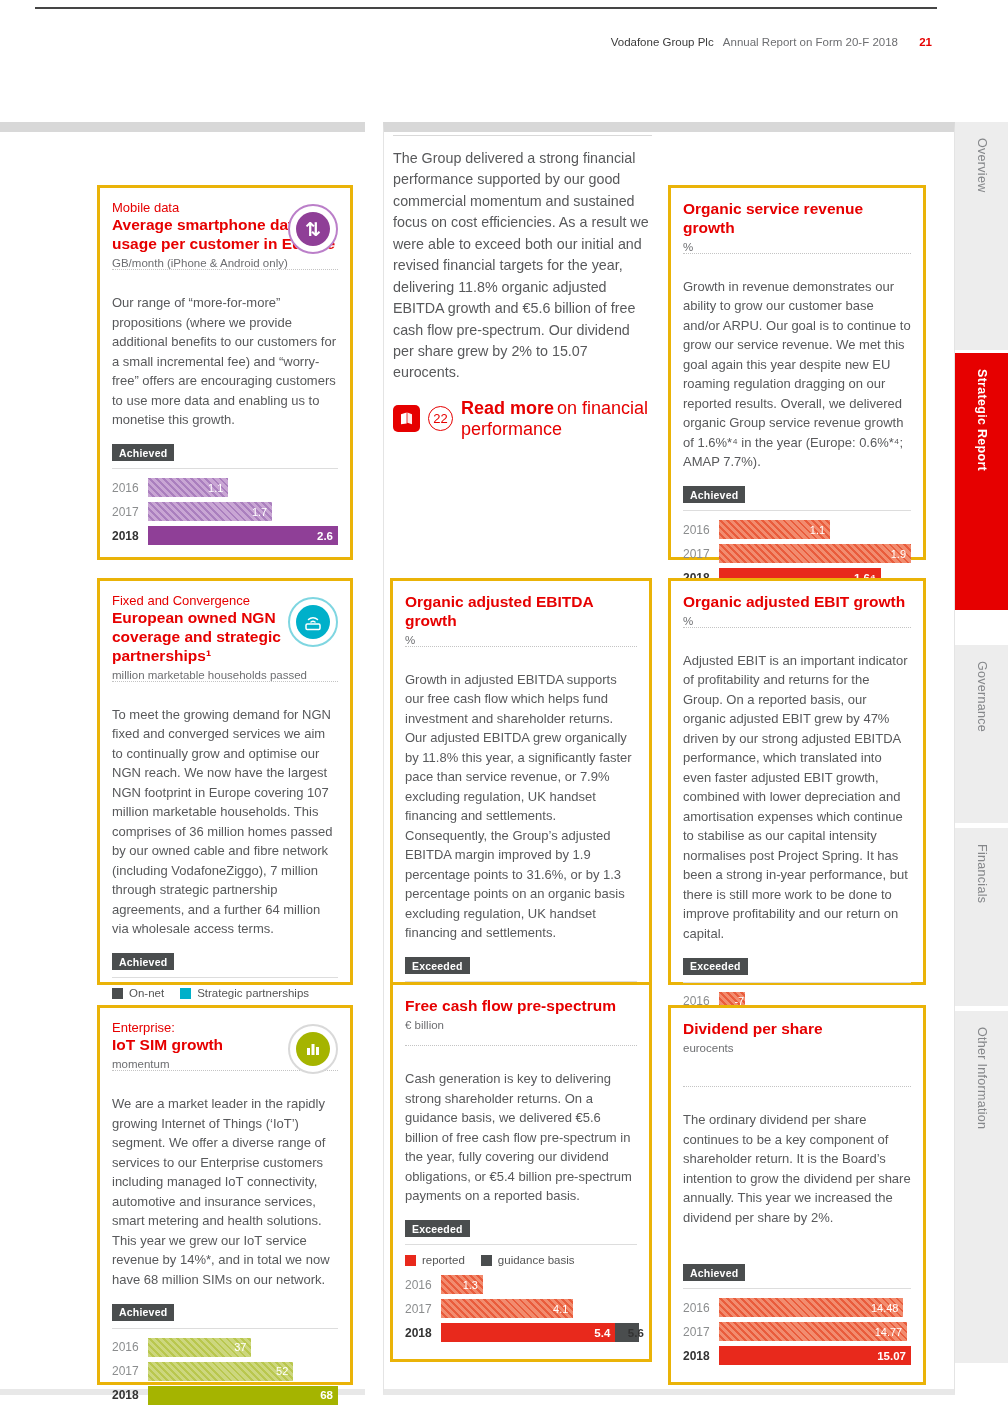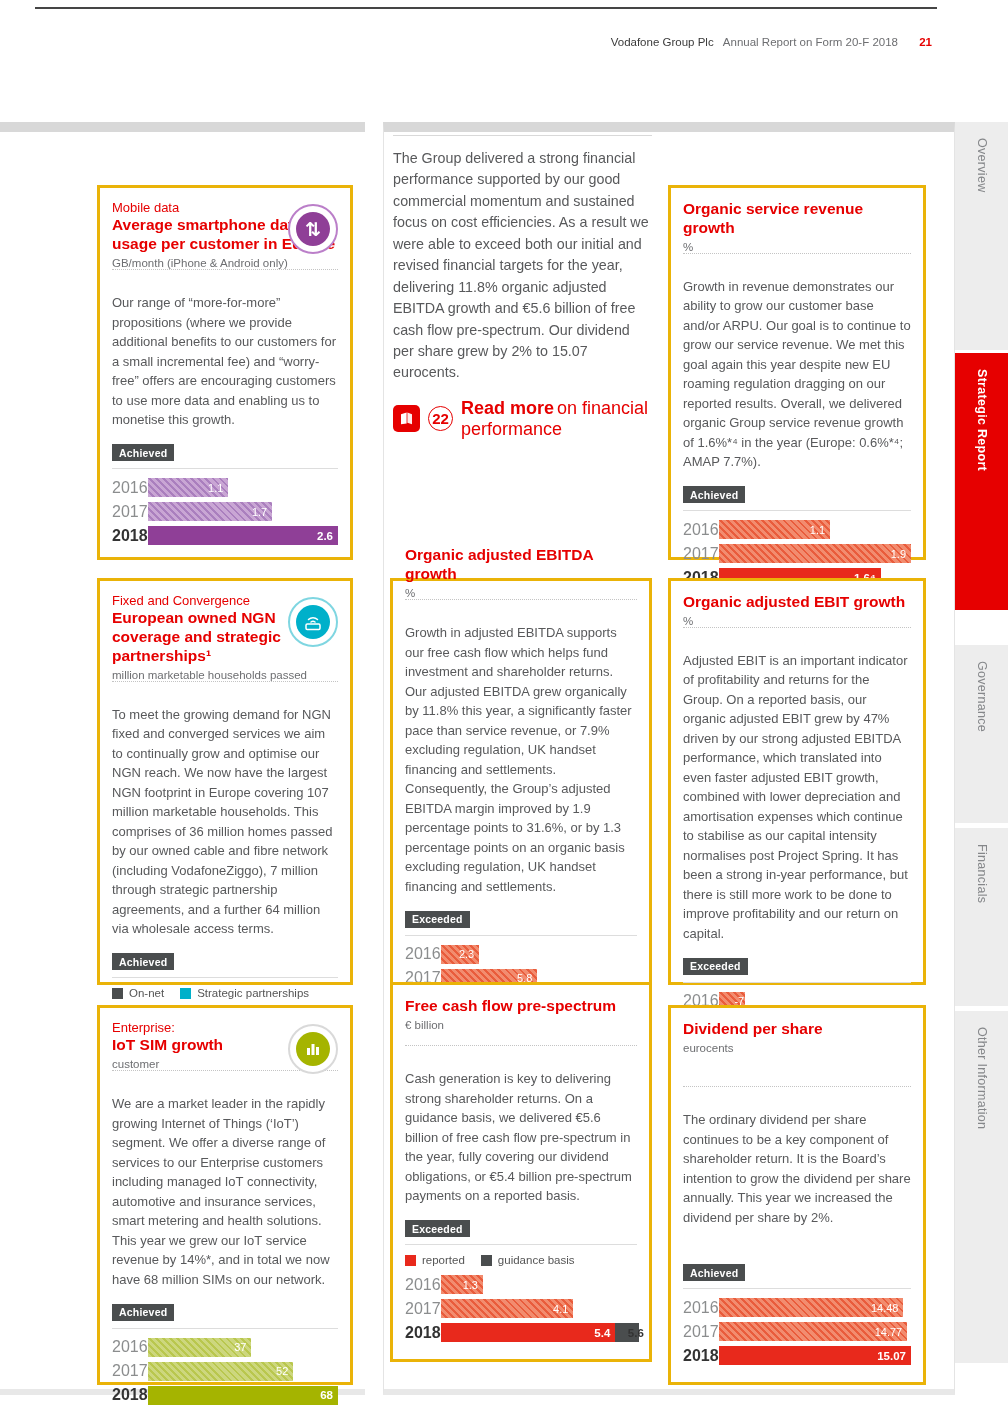--- a/index.html
+++ b/index.html
@@ -29,30 +29,30 @@
   .t0{top:122px;height:228px;} .t1{top:353px;height:257px;} .t2{top:645px;height:178px;}
   .t3{top:828px;height:178px;} .t4{top:1011px;height:352px;}
 
   
   .fp{left:393px;top:135px;width:259px;}
   .fp-title{color:#e60000;font-size:23px;font-weight:bold;margin:0 0 10px;}
   .fp-rule{border:none;border-top:1px solid #d9d9d9;margin:0 0 12px;}
   .fp-intro{font-size:14.3px;line-height:1.5;color:#58595b;margin:0;}
   .read-more{margin-top:14px;display:flex;align-items:center;gap:8px;}
   .rm-doc{width:27px;height:27px;background:#e60000;border-radius:5px;display:inline-flex;align-items:center;justify-content:center;flex:none;}
-  .rm-circle{width:23px;height:23px;border:1.5px solid #e60000;border-radius:50%;display:inline-flex;align-items:center;justify-content:center;color:#e60000;font-size:15px;font-weight:bold;flex:none;}
+  .rm-circle{width:23px;height:23px;border:1.5px solid #e60000;border-radius:50%;display:inline-flex;align-items:center;justify-content:center;color:#e60000;font-size:13px;font-weight:normal;flex:none;}
   .rm-text{font-size:18px;color:#e60000;}
   .rm-text b{margin-right:3px;}
 
   
   .card{position:absolute;background:#fff;border:3px solid #eab308;padding:12px;box-sizing:border-box;display:flex;flex-direction:column;}
   .pos-l1{left:97px;top:185px;width:256px;height:375px;}
   .pos-l2{left:97px;top:578px;width:256px;height:407px;}
   .pos-l3{left:97px;top:1005px;width:256px;height:380px;}
-  .pos-m2{left:390px;top:578px;width:262px;height:407px;justify-content:center;}
+  .pos-m2{left:390px;top:578px;width:262px;height:407px;}
   .pos-m3{left:390px;top:982px;width:262px;height:380px;}
   .pos-r1{left:668px;top:185px;width:258px;height:375px;}
   .pos-r2{left:668px;top:578px;width:258px;height:407px;}
   .pos-r3{left:668px;top:1005px;width:258px;height:380px;}
   .hr1 .card-head{height:70px;} .hr2 .card-head{height:92px;} .hr3 .card-head{height:66px;}
   .card-head{overflow:visible;}
   .card-cat{color:#e60000;font-size:13px;line-height:1.25;}
   .card-title{color:#e60000;font-size:15.5px;font-weight:bold;line-height:1.22;}
   .card-unit{color:#6d6e71;font-size:11.5px;margin-top:3px;}
   .kpi-icon{position:absolute;top:16px;right:12px;width:46px;height:46px;border:2px solid;border-radius:50%;display:flex;align-items:center;justify-content:center;background:#fff;}
@@ -60,21 +60,21 @@
   .kpi-disc .glyph{font-size:19px;font-weight:bold;line-height:1;}
   .card-sep{border:none;border-top:1px dotted #c4c4c4;margin:0 0 10px;}
   .card-body{font-size:13px;line-height:1.5;color:#58595b;}
   .chart{margin-top:auto;}
   .badge{display:inline-block;background:#4a4d4e;color:#fff;font-size:10.5px;font-weight:bold;padding:2.5px 7px;letter-spacing:.2px;}
   .chart-line{border:none;border-top:1px solid #ddd;margin:7px 0 9px;}
   .legend{display:flex;gap:16px;font-size:11.5px;color:#555;margin-bottom:9px;align-items:center;}
   .legend-item{display:inline-flex;align-items:center;}
   .legend-swatch{width:11px;height:11px;margin-right:6px;display:inline-block;}
   .bar-row{display:flex;align-items:center;margin-bottom:5px;height:19px;}
-  .bar-year{width:36px;font-size:16px;color:#8b8d8e;flex:none;}
+  .bar-year{width:36px;font-size:12px;color:#8b8d8e;flex:none;}
   .bar-row.final .bar-year{color:#333;font-weight:bold;}
   .bar-track{flex:1;position:relative;height:19px;}
   .seg{position:absolute;top:0;height:100%;display:flex;align-items:center;justify-content:flex-end;padding-right:5px;box-sizing:border-box;color:#fff;font-size:11px;white-space:nowrap;overflow:hidden;}
   .seg.center{justify-content:center;padding-right:0;padding-left:24px;}
   .bar-row.final .seg{font-weight:bold;font-size:11.5px;}
   .out-label{position:absolute;top:0;height:100%;display:flex;align-items:center;font-weight:bold;color:#333;font-size:11.5px;padding-left:6px;}
 </style>
 </head>
 <body>
 
@@ -188,21 +188,21 @@
         <div class="bar-track">
           <div class="seg" style="left:0%;width:83.72093023255815%;background:#4a4d4e">36</div>
           <div class="seg" style="left:83.72093023255815%;width:16.27906976744186%;background:#00b0ca">7</div>
         </div>
       </div></div>
   </section>
 <section class="card pos-l3 hr3">
     <div class="card-head">
       <div class="card-cat">Enterprise:</div>
       <div class="card-title">IoT SIM growth</div>
-      <div class="card-unit">customer</div>
+      <div class="card-unit">momentum</div>
     </div>
     <div class="kpi-icon" style="border-color:#d9d9d9">
       <div class="kpi-disc" style="background:#a5b400">
         <svg width="22" height="22" viewBox="0 0 22 22" fill="#fff">
           <rect x="5" y="10" width="3" height="7"></rect>
           <rect x="9.5" y="6" width="3" height="11"></rect>
           <rect x="14" y="9" width="3" height="8"></rect>
         </svg>
       </div>
     </div>

